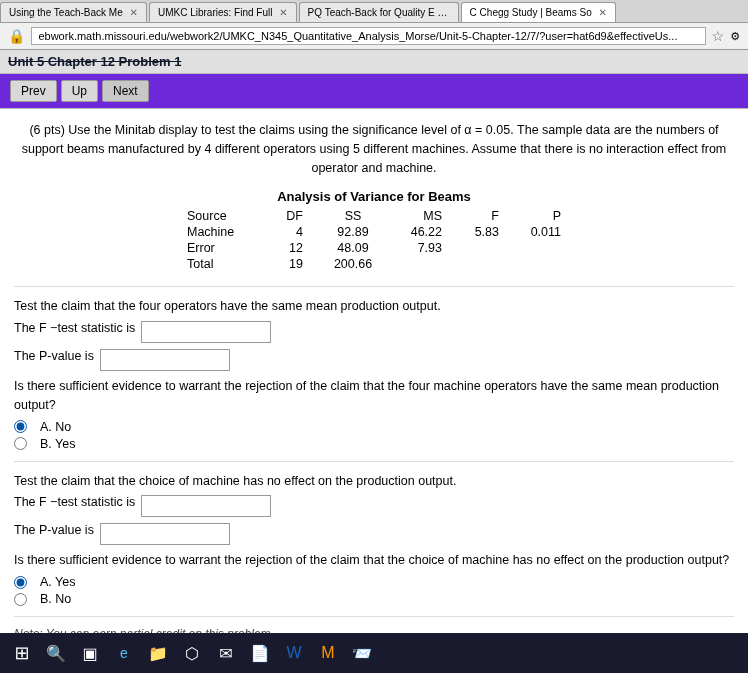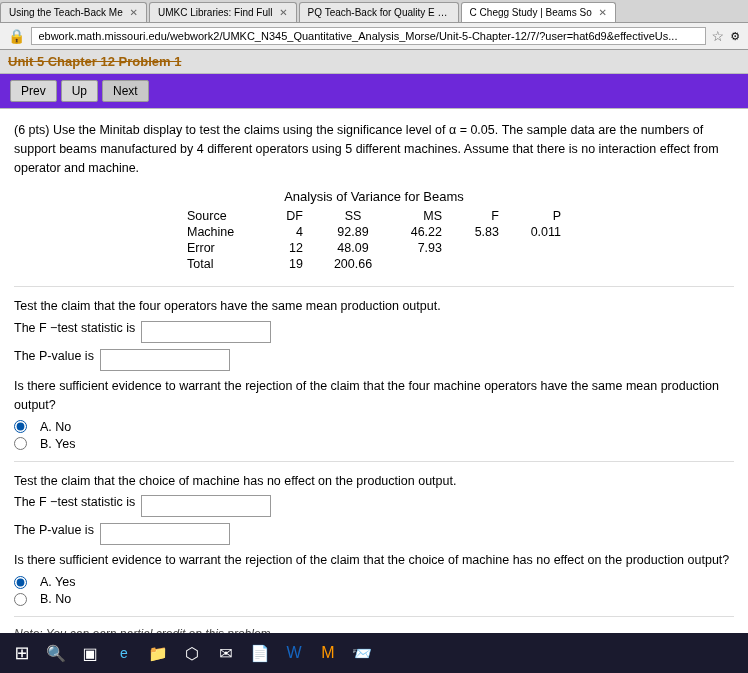--- a/index.html
+++ b/index.html
@@ -62,21 +62,21 @@
       color: #666;
     }
 
     
     .page-title-bar {
       background: #e0e0e0;
       padding: 4px 8px;
       font-size: 13px;
       font-weight: bold;
       text-decoration: line-through;
-      color: #a16207;
+      color: #0f172a;
       border-bottom: 1px solid #bbb;
     }
 
     
     .nav-bar {
       background: #6d28d9;
       padding: 6px 10px;
       display: flex;
       gap: 4px;
       border-bottom: 1px solid #bbb;
@@ -98,29 +98,30 @@
       background: #fff;
       margin: 0;
       padding: 12px 14px;
       min-height: 540px;
     }
 
     .problem-description {
       font-size: 12.5px;
       line-height: 1.5;
       margin-bottom: 12px;
+      text-align: center;
     }
 
     
     .anova-section {
       text-align: center;
       margin: 10px 0 14px 0;
     }
     .anova-title {
-      font-weight: normal;
+      font-weight: bold;
       font-size: 13px;
       margin-bottom: 4px;
     }
     .anova-table {
       display: inline-block;
       text-align: left;
     }
     .anova-row {
       display: flex;
       gap: 12px;

